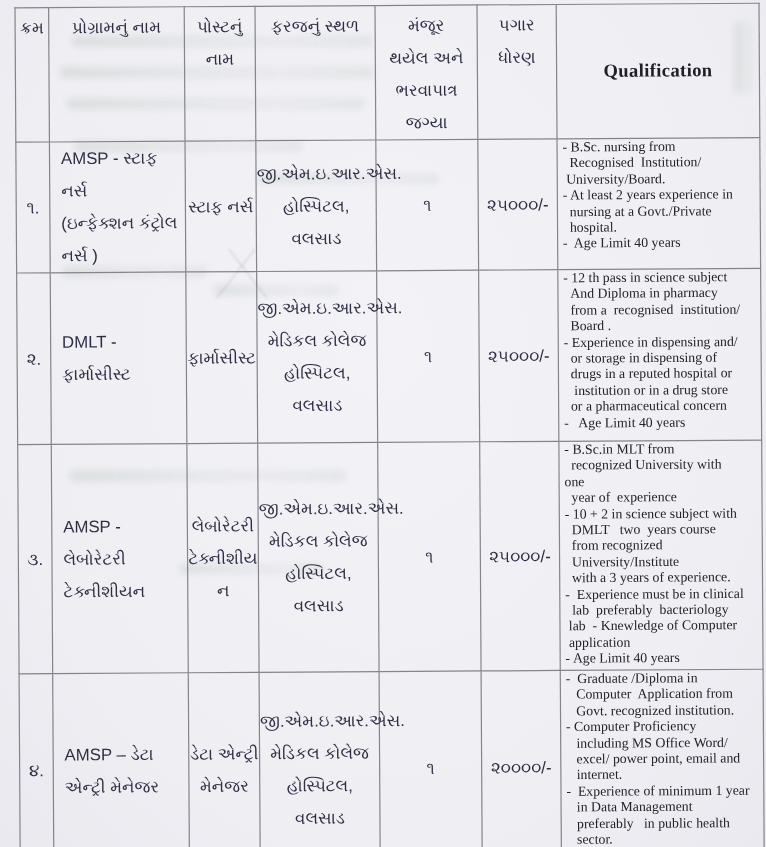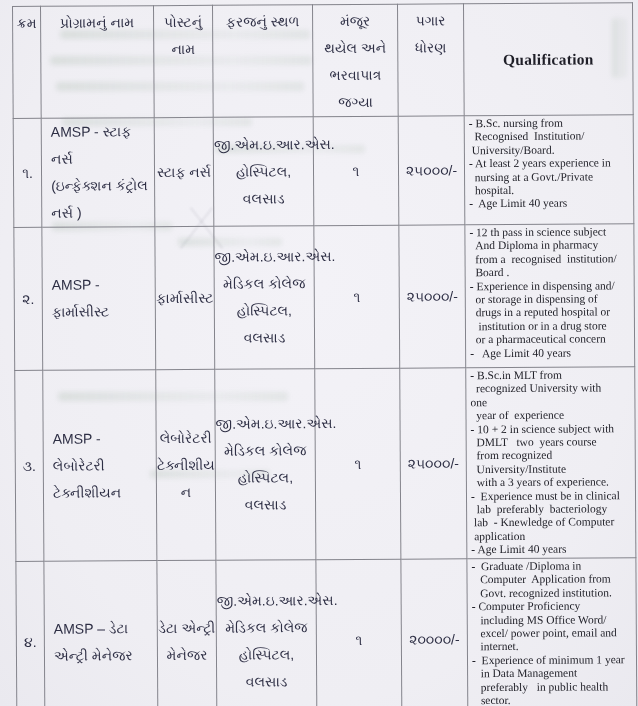--- a/index.html
+++ b/index.html
@@ -103,21 +103,21 @@
   Recognised  Institution/
  University/Board.
 - At least 2 years experience in
   nursing at a Govt./Private
   hospital.
 -  Age Limit 40 years</td>
     </tr>
 
     <tr class="r2">
       <td class="gu gu-mid">૨.</td>
-      <td class="gu program">AMSP - ફાર્માસીસ્ટ</td>
+      <td class="gu program">DMLT - ફાર્માસીસ્ટ</td>
       <td class="gu gu-mid">ફાર્માસીસ્ટ</td>
       <td class="gu gu-mid">જી.એમ.ઇ.આર.એસ.
 મેડિકલ કોલેજ
 હોસ્પિટલ, વલસાડ</td>
       <td class="gu gu-mid">૧</td>
       <td class="gu gu-mid">૨૫૦૦૦/-</td>
       <td class="qual">- 12 th pass in science subject
   And Diploma in pharmacy
   from a  recognised  institution/
   Board .

